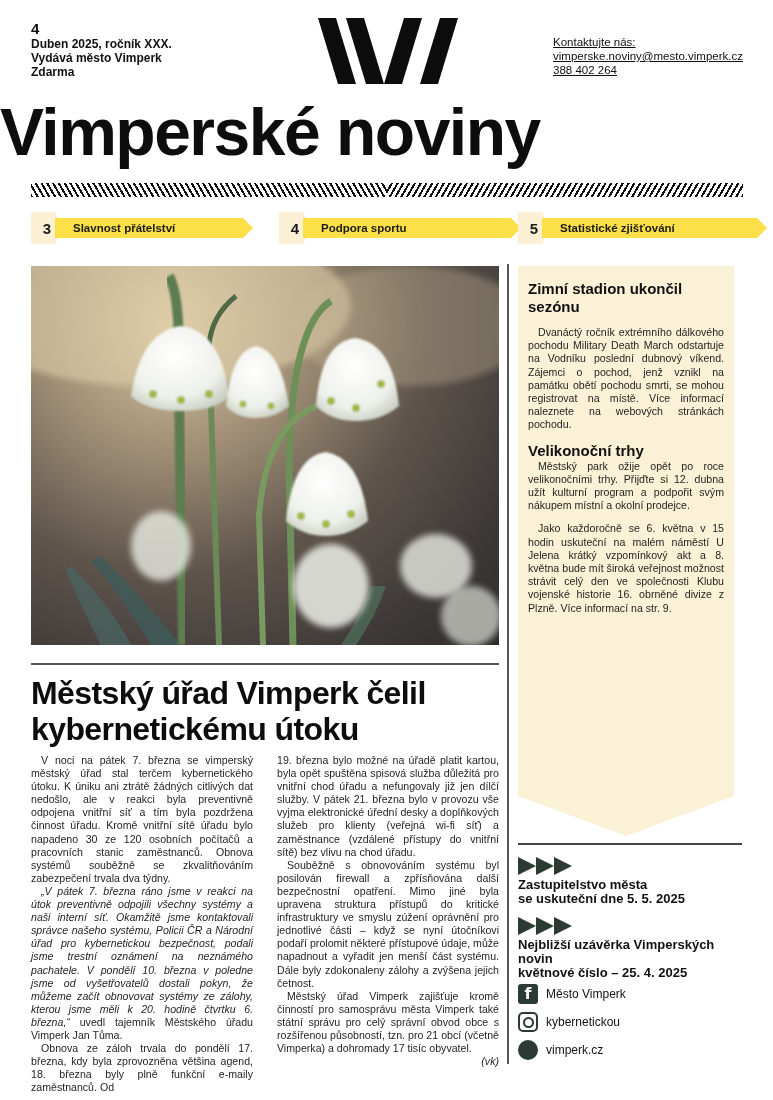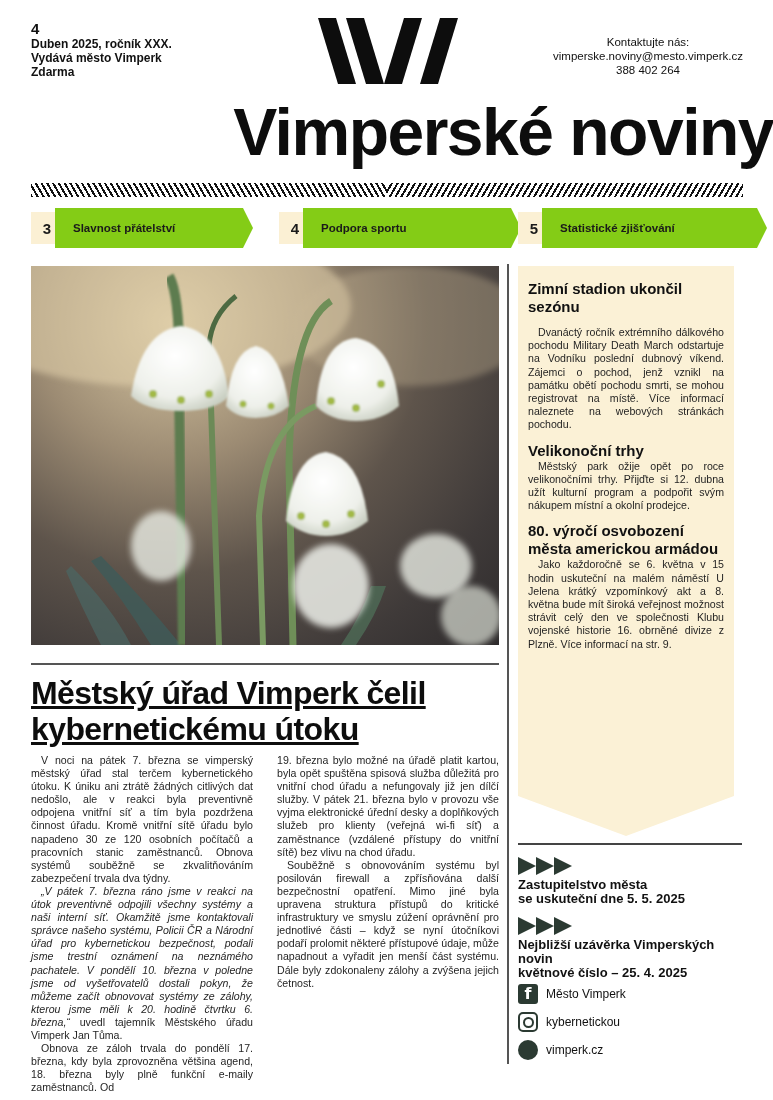--- a/index.html
+++ b/index.html
@@ -2,47 +2,47 @@
 <html><head>
 <meta charset="utf-8">
 <style>
   * { box-sizing: border-box; margin: 0; padding: 0; }
   html, body { width: 773px; height: 1100px; background: #ffffff; overflow: hidden; }
   body { position: relative; font-family: "Liberation Sans", sans-serif; color: #1a1a1a; }
 
   
   .meta-left { position: absolute; left: 31px; top: 20px; font-weight: 700; font-size: 12px; line-height: 14px; color: #111; }
   .meta-left .issue { font-size: 15px; line-height: 17px; }
-  .meta-right { position: absolute; right: 30px; top: 35px; text-align: center; font-size: 11.5px; line-height: 14px; color: #111; }
+  .meta-right { position: absolute; right: 30px; top: 35px; text-align: left; font-size: 11.5px; line-height: 14px; color: #111; text-decoration: underline; }
   .logo-mark { position: absolute; left: 318px; top: 18px; width: 140px; height: 66px; }
-  .title { position: absolute; left: 0; width: 773px; top: 96px; text-align: right; font-weight: 700; font-size: 66px; line-height: 72px; letter-spacing: -1.5px; color: #0d0d0d; }
+  .title { position: absolute; left: 0; width: 773px; top: 96px; text-align: left; font-weight: 700; font-size: 66px; line-height: 72px; letter-spacing: -1.5px; color: #0d0d0d; }
   .hatch { position: absolute; left: 31px; top: 183px; width: 712px; height: 14px; display: flex; }
   .hatch .half { flex: 1; height: 100%; }
   .hatch .left { background: repeating-linear-gradient(60deg, #111 0 2px, transparent 2px 5px); }
   .hatch .right { background: repeating-linear-gradient(-60deg, #111 0 2px, transparent 2px 5px); }
 
   
   .teasers { position: absolute; top: 212px; left: 31px; width: 712px; height: 32px; }
   .teaser { position: absolute; top: 0; height: 32px; display: flex; align-items: center; cursor: pointer; }
   .teaser .num { width: 32px; height: 32px; background: #fbf0d4; display: flex; align-items: center; justify-content: center; font-weight: 700; font-size: 15px; clip-path: polygon(0 0, 75% 0, 100% 50%, 75% 100%, 0 100%); }
-  .teaser .bar { height: 40px; background: #84cc16; display: flex; align-items: center; padding-left: 10px; font-weight: 700; font-size: 11.5px; clip-path: polygon(0 0, calc(100% - 10px) 0, 100% 50%, calc(100% - 10px) 100%, 0 100%); margin-left: -8px; padding-left: 18px; }
+  .teaser .bar { height: 20px; background: #fde047; display: flex; align-items: center; padding-left: 10px; font-weight: 700; font-size: 11.5px; clip-path: polygon(0 0, calc(100% - 10px) 0, 100% 50%, calc(100% - 10px) 100%, 0 100%); margin-left: -8px; padding-left: 18px; }
   .t1 { left: 0; } .t1 .bar { width: 198px; }
   .t2 { left: 248px; } .t2 .bar { width: 218px; }
   .t3 { left: 487px; } .t3 .bar { width: 225px; }
 
   
   .photo { position: absolute; left: 31px; top: 266px; width: 468px; height: 379px; overflow: hidden;
     background: radial-gradient(ellipse at 30% 15%, #d8c7a2 0%, #9c8b73 30%, #5e544b 55%, #3f3a39 80%, #2e2b2c 100%); }
   .photo svg { width: 100%; height: 100%; display: block; }
 
   .rule-h { position: absolute; left: 31px; top: 663px; width: 468px; height: 2px; background: #555; }
   .rule-v { position: absolute; left: 507px; top: 264px; width: 2px; height: 800px; background: #555; }
 
   
-  .headline { position: absolute; left: 31px; top: 675px; width: 470px; font-weight: 700; font-size: 32px; line-height: 36px; letter-spacing: -0.6px; color: #0d0d0d; text-decoration: underline; }
+  .headline { position: absolute; left: 31px; top: 675px; width: 470px; font-weight: 700; font-size: 32px; line-height: 36px; letter-spacing: -0.6px; color: #0d0d0d; }
   .columns { position: absolute; left: 31px; top: 754px; width: 468px; display: flex; gap: 24px; }
   .col { flex: 1; font-size: 10.6px; line-height: 13.1px; text-align: justify; hyphens: auto; color: #1f1f1f; }
   .col p { text-indent: 10px; }
   .col p.cont { text-indent: 0; }
   .col em { font-style: italic; }
   .sign { float: right; font-style: italic; }
 
   
   .sidebar { position: absolute; left: 518px; top: 266px; width: 216px; height: 570px; background: #fbf1d6;
     clip-path: polygon(0 0, 100% 0, 100% 93%, 50% 100%, 0 93%); padding: 14px 10px 0 10px; }
@@ -178,36 +178,36 @@
 
 <div class="columns">
   <div class="col">
     <p>V noci na pátek 7. března se vimperský městský úřad stal terčem kybernetického útoku. K úniku ani ztrátě žádných citlivých dat nedošlo, ale v reakci byla preventivně odpojena vnitřní síť a tím byla pozdržena činnost úřadu. Kromě vnitřní sítě úřadu bylo napadeno 30 ze 120 osobních počítačů a pracovních stanic zaměstnanců. Obnova systémů souběžně se zkvalitňováním zabezpečení trvala dva týdny.</p>
     <p><em>„V pátek 7. března ráno jsme v reakci na útok preventivně odpojili všechny systémy a naši interní síť. Okamžitě jsme kontaktovali správce našeho systému, Policii ČR a Národní úřad pro kybernetickou bezpečnost, podali jsme trestní oznámení na neznámého pachatele. V pondělí 10. března v poledne jsme od vyšetřovatelů dostali pokyn, že můžeme začít obnovovat systémy ze zálohy, kterou jsme měli k 20. hodině čtvrtku 6. března,“</em><span> uvedl tajemník Městského úřadu Vimperk Jan Tůma.</span></p>
     <p>Obnova ze záloh trvala do pondělí 17. března, kdy byla zprovozněna většina agend, 18. března byly plně funkční e-maily zaměstnanců. Od</p>
   </div>
   <div class="col">
     <p class="cont">19. března bylo možné na úřadě platit kartou, byla opět spuštěna spisová služba důležitá pro vnitřní chod úřadu a nefungovaly již jen dílčí služby. V pátek 21. března bylo v provozu vše vyjma elektronické úřední desky a doplňkových služeb pro klienty (veřejná wi-fi síť) a zaměstnance (vzdálené přístupy do vnitřní sítě) bez vlivu na chod úřadu.</p>
     <p>Souběžně s obnovováním systému byl posilován firewall a zpřísňována další bezpečnostní opatření. Mimo jiné byla upravena struktura přístupů do kritické infrastruktury ve smyslu zúžení oprávnění pro jednotlivé části – když se nyní útočníkovi podaří prolomit některé přístupové údaje, může napadnout a vyřadit jen menší část systému. Dále byly zdokonaleny zálohy a zvýšena jejich četnost.</p>
+    <p><span>Městský úřad Vimperk zajišťuje kromě činností pro samosprávu města Vimperk také státní správu pro celý správní obvod obce s rozšířenou působností, tzn. pro 21 obcí (včetně Vimperka) a dohromady 17 tisíc obyvatel.</span> <span class="sign">(vk)</span></p>
   </div>
 </div>
 
 <aside class="sidebar">
   <div class="sb-item">
     <h3>Zimní stadion ukončil sezónu</h3>
   </div>
   <div class="sb-item">
     <p>Dvanáctý ročník extrémního dálkového pochodu Military Death March odstartuje na Vodníku poslední dubnový víkend. Zájemci o pochod, jenž vznikl na památku obětí pochodu smrti, se mohou registrovat na místě. Více informací naleznete na webových stránkách pochodu.</p>
   </div>
   <div class="sb-item">
     <h3>Velikonoční trhy</h3>
     <p>Městský park ožije opět po roce velikonočními trhy. Přijďte si 12. dubna užít kulturní program a podpořit svým nákupem místní a okolní prodejce.</p>
   </div>
   <div class="sb-item">
-    <h3>80. výročí osvobození města americkou armádou</h3>
     <p>Jako každoročně se 6. května v 15 hodin uskuteční na malém náměstí U Jelena krátký vzpomínkový akt a 8. května bude mít široká veřejnost možnost strávit celý den ve společnosti Klubu vojenské historie 16. obrněné divize z Plzně. Více informací na str. 9.</p>
   </div>
 </aside>
 
 <div class="rule-side"></div>
 
 <div class="notice n1">
   <div class="arrows">
       <span></span>
       <span></span>

